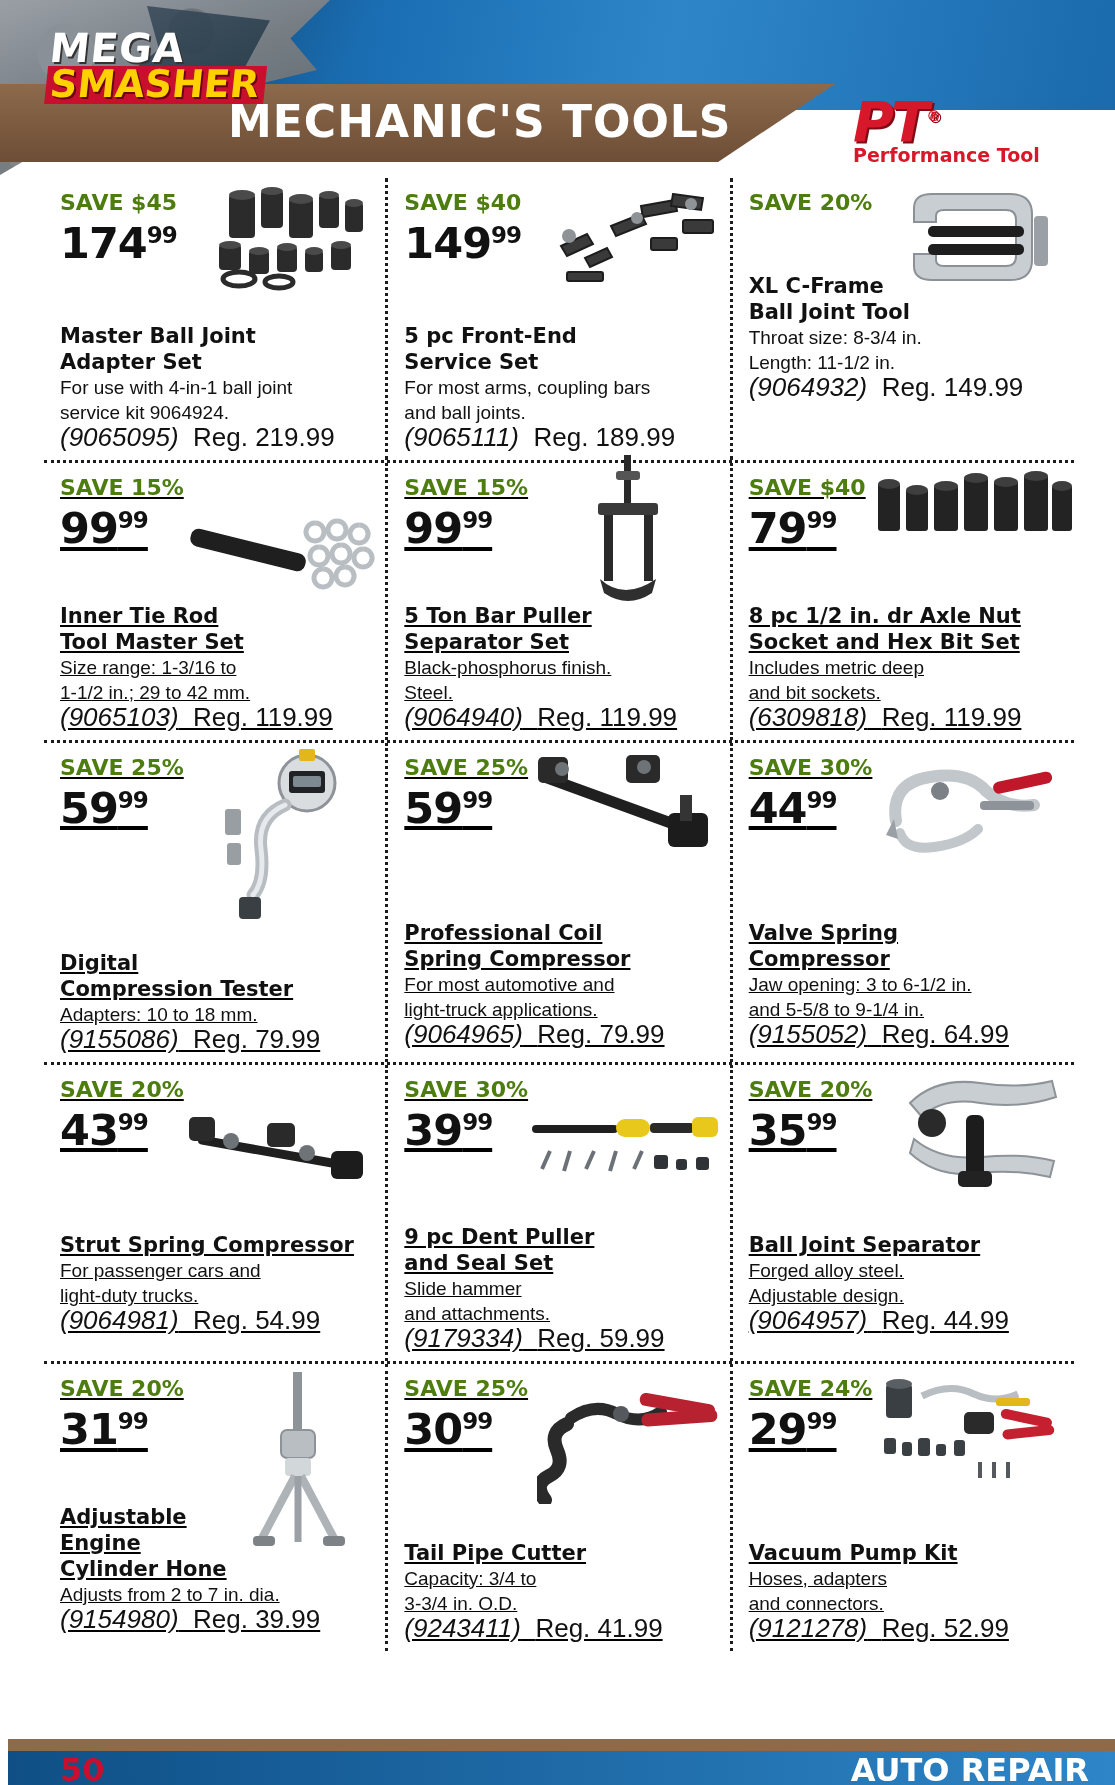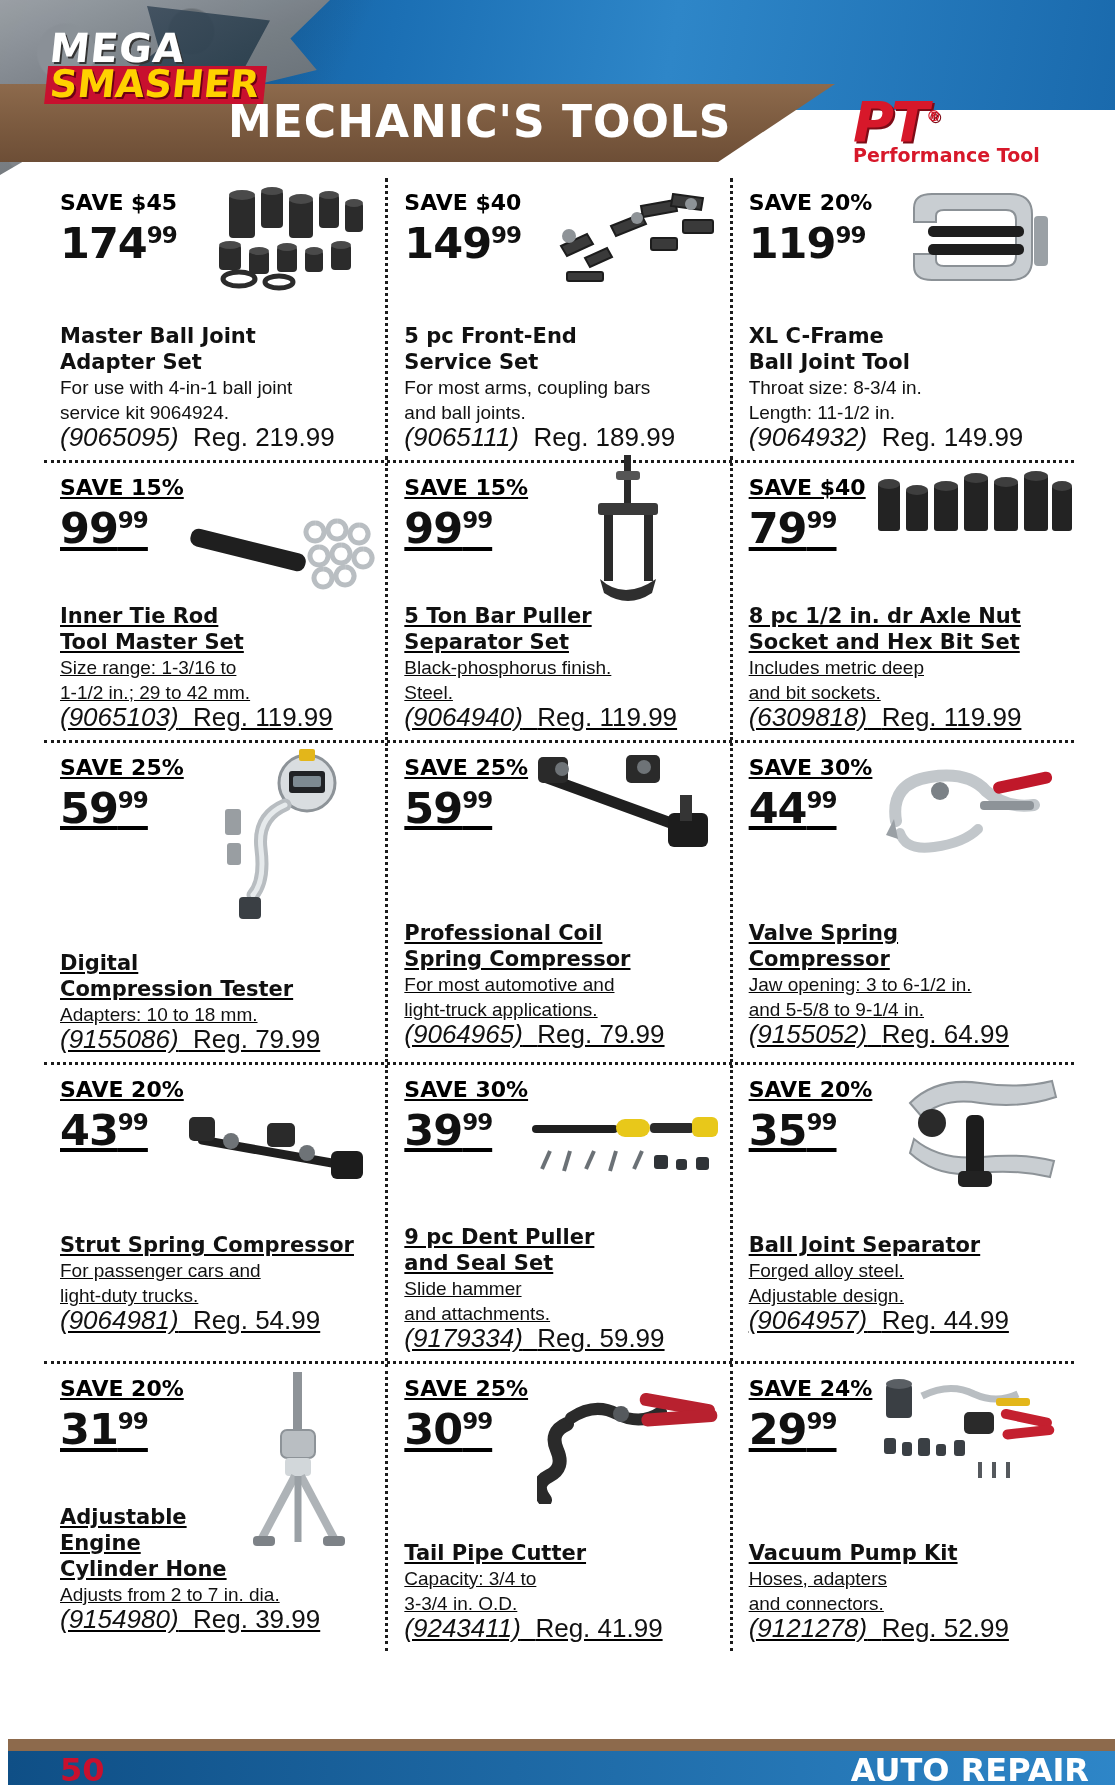--- a/index.html
+++ b/index.html
@@ -154,21 +154,21 @@
     padding: 12px 16px 10px 16px;
     flex: 1 1 0;
     min-width: 0;
   }
   .cell + .cell { border-left: 3px dotted #1b1b1b; }
 
   .save {
     font-family: "DejaVu Sans", sans-serif;
     font-weight: bold;
     font-size: 22px;
-    color: #000000;
+    color: #4d7c0f;
     letter-spacing: 0px;
   }
   .price {
     font-family: "DejaVu Sans", sans-serif;
     font-weight: bold;
     font-size: 43px;
     color: #111;
     line-height: 44px;
     letter-spacing: -1px;
     margin-top: -2px;
@@ -335,21 +335,20 @@
       </div>
 
       <div class="cell">
         <svg class="art" style="top:8px; right:0px;" width="190" height="110" viewBox="0 0 190 110">
           <path d="M30 22 q0 -14 18 -14 h78 q22 0 22 20 v46 q0 20 -22 20 h-78 q-18 0 -18 -14 v-12 h22 v6 q0 6 8 6 h62 q10 0 10 -10 v-36 q0 -10 -10 -10 h-62 q-8 0 -8 6 v6 h-22 z" fill="#c9ced2" stroke="#8b9196" stroke-width="2"></path>
           <rect x="44" y="40" width="96" height="11" rx="5" fill="#1e1e1e"></rect>
           <rect x="44" y="58" width="96" height="11" rx="5" fill="#1e1e1e"></rect>
           <rect x="150" y="30" width="14" height="50" rx="4" fill="#9aa0a5"></rect>
         </svg>
         <div class="save">SAVE 20%</div>
-        <div class="price"><span>119</span><sup>99</sup></div>
         <div style="height:58px"></div>
         <div class="title" style="white-space:pre-line">XL C-Frame
 Ball Joint Tool</div>
         <div class="desc" style="white-space:pre-line">Throat size: 8-3/4 in.
 Length: 11-1/2 in.</div>
         <div class="sku"><span>(9064932)</span>&nbsp; <span class="reg">Reg. 149.99</span></div>
       </div>
     </div>
 
     <div class="row">

